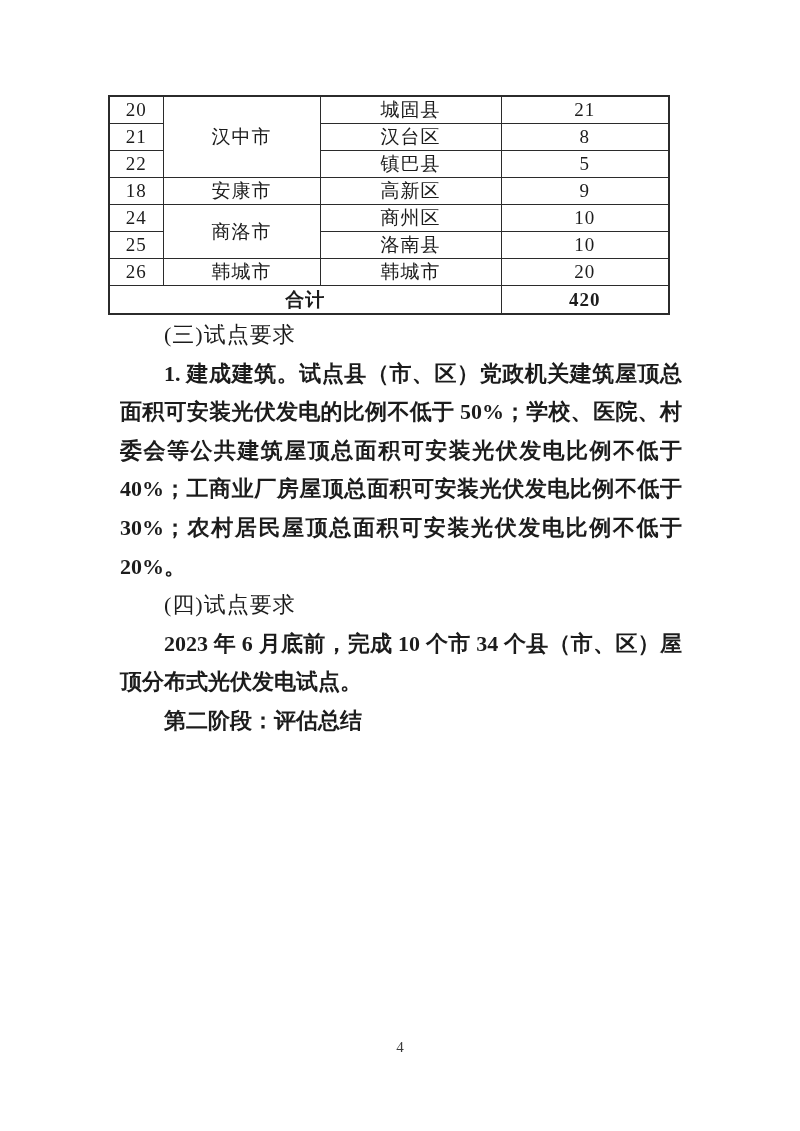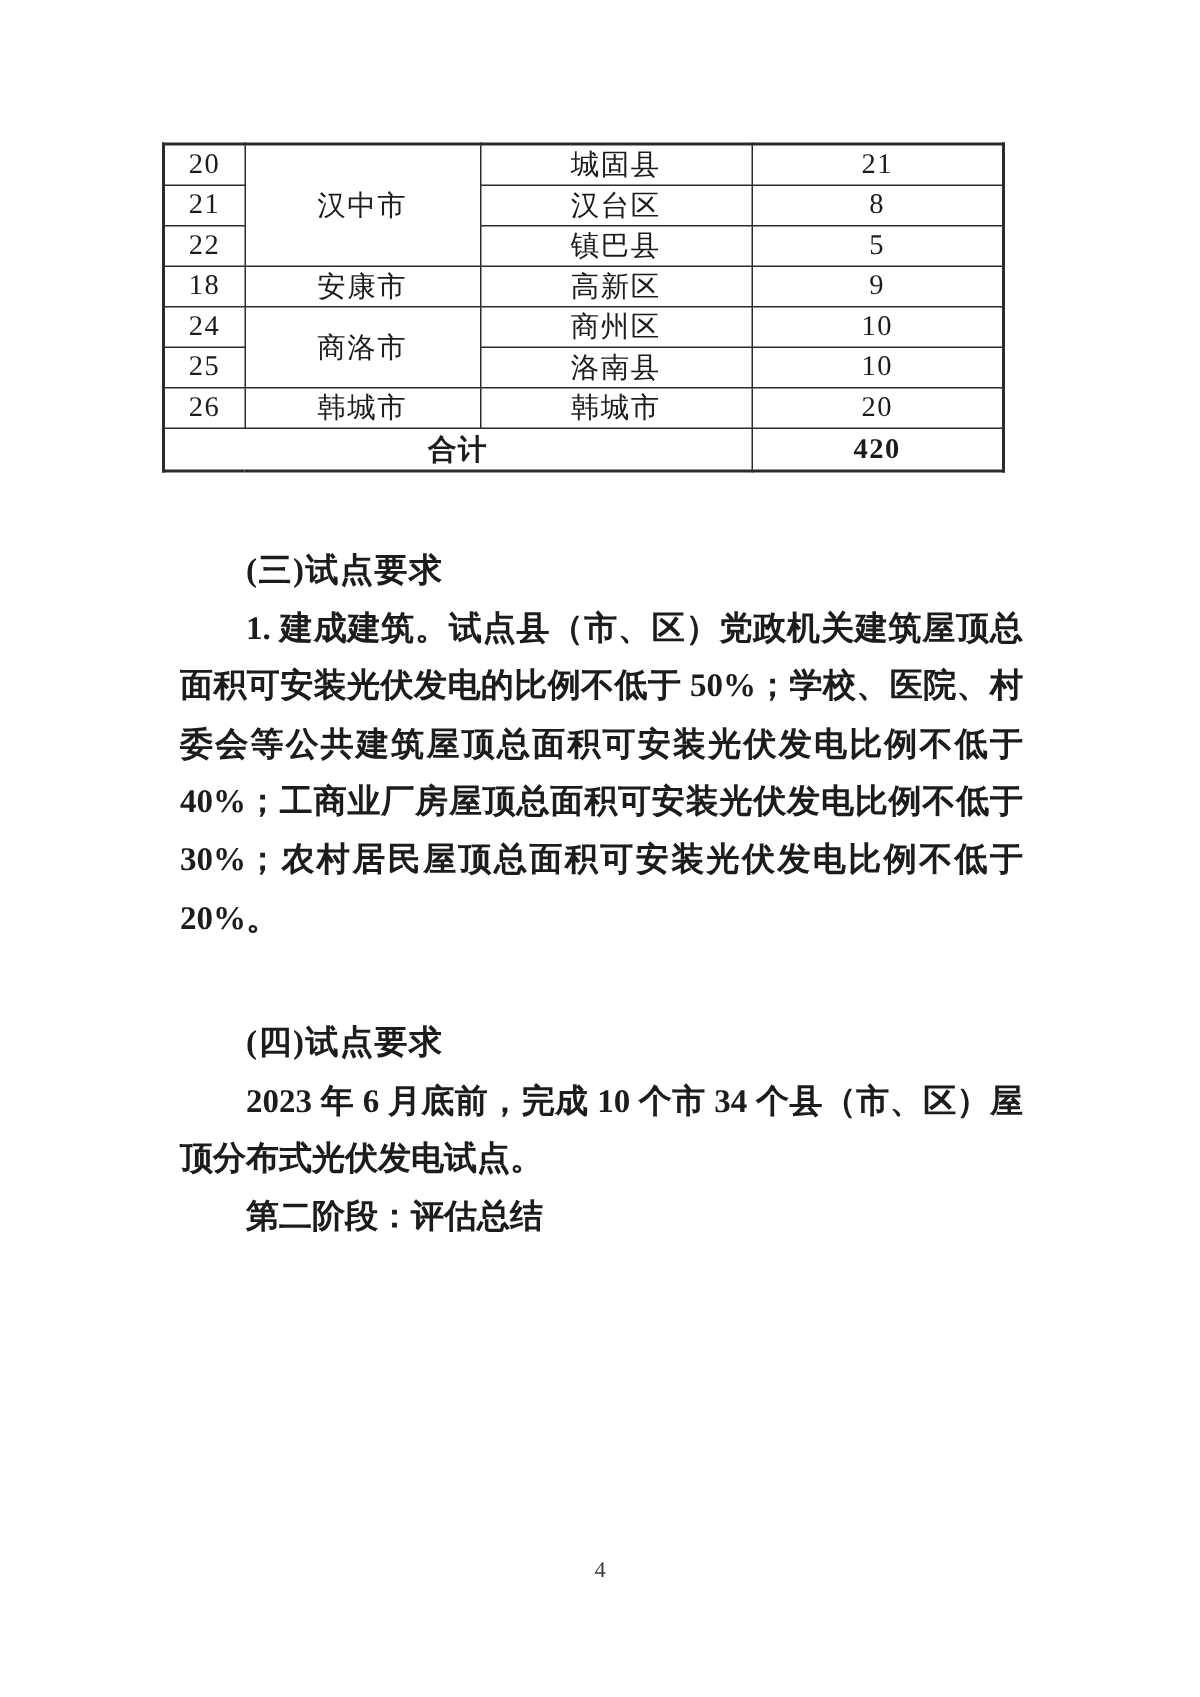--- a/index.html
+++ b/index.html
@@ -54,24 +54,23 @@
   }
   .content h3,
   .content p {
     margin: 0;
     padding: 0;
     text-indent: 2em;
     font-size: 22px;
     font-weight: bold;
   }
   .content .sec-heading {
-    font-weight: bold;
+    font-weight: normal;
     text-align: left;
     letter-spacing: 1px;
-    margin-top: 45px;
   }
   .content .stage-title {
     text-align: left;
   }
 
   
   .page-number {
     position: absolute;
     left: 0;
     top: 1039px;

